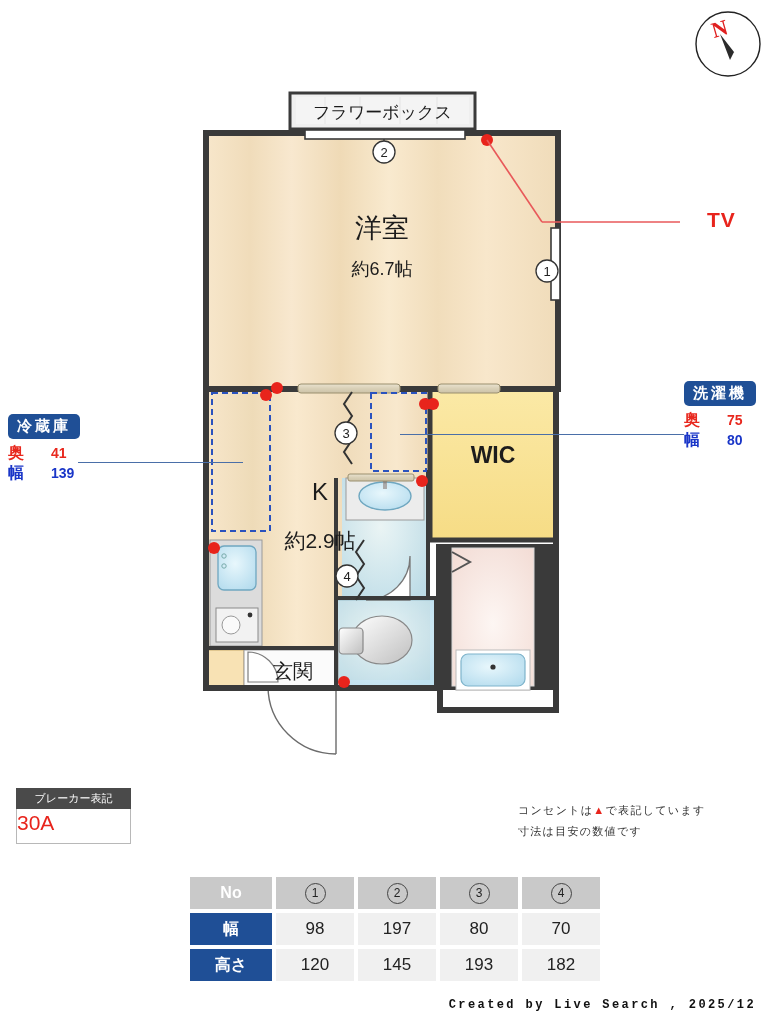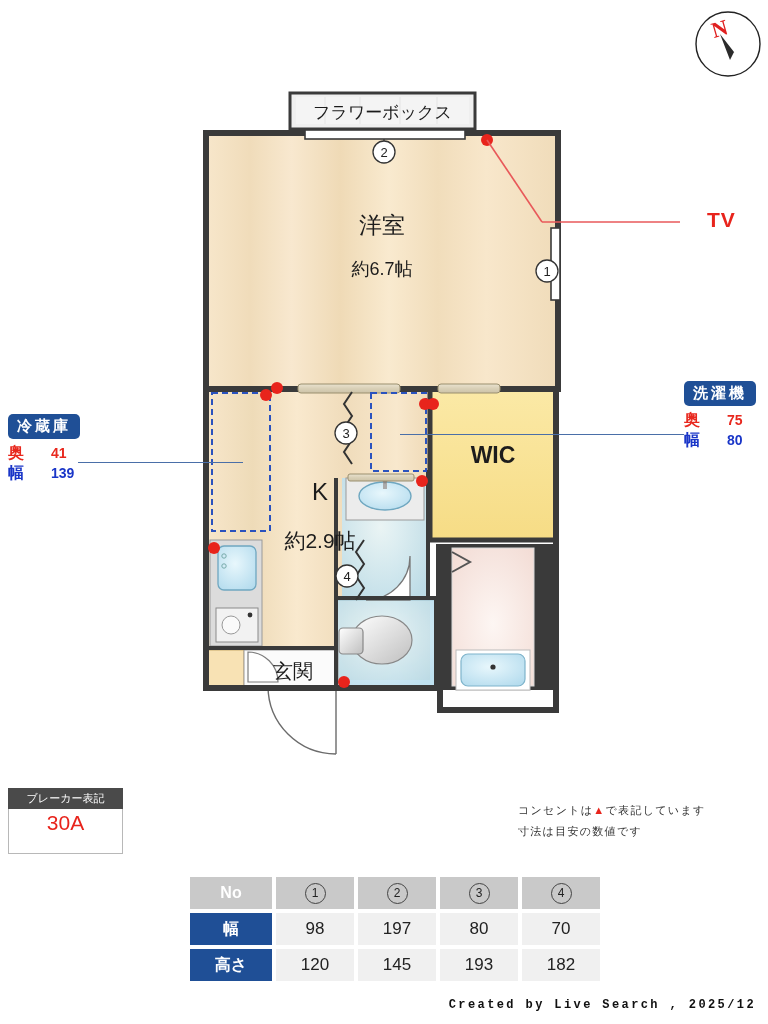--- a/index.html
+++ b/index.html
@@ -33,28 +33,28 @@
   .width .anno-lbl, .width .anno-val { color: #1a36c8; }
 
   .leader { position: absolute; background: #4a6fa8; height: 1px; }
 
   .tv-label {
     position: absolute; color: #e8241c; font-size: 21px; font-weight: bold;
     letter-spacing: 1px;
   }
 
   
-  .breaker { position: absolute; left: 8px; top: 788px; width: 115px; }
+  .breaker { position: absolute; left: 16px; top: 788px; width: 115px; }
   .breaker-hd {
     background: #4a4a4a; color: #fff; font-size: 11px; text-align: center;
     padding: 3px 0; letter-spacing: 0px;
   }
   .breaker-bd {
     border: 1px solid #b8b8b8; border-top: none; background: #fff;
-    color: #e8241c; font-size: 21px; text-align: center; padding: 2px 0 18px;
+    color: #e8241c; font-size: 21px; text-align: left; padding: 2px 0 8px;
   }
 
   
   .note {
     position: absolute; left: 518px; top: 800px; width: 240px;
     font-size: 11px; color: #333; line-height: 1.95; letter-spacing: 1.3px;
   }
   .note .tri { color: #e8241c; font-size: 11px; }
 
   
@@ -267,21 +267,21 @@
       <g>
         <circle cx="347" cy="576" r="11" fill="#fff" stroke="#333" stroke-width="1.3"></circle>
         <text x="347" y="581" font-size="13" text-anchor="middle" fill="#222" font-family="Liberation Sans, sans-serif">4</text>
       </g>
     </svg>
 
     
     <div class="rtext" style="left:290px; top:101px; width:185px; font-size:17px; color:#1b1b1b;">フラワーボックス</div>
 
     
-    <div class="rtext" style="left:302px; top:210px; width:160px; font-size:23px;">洋室</div>
+    <div class="rtext" style="left:302px; top:210px; width:160px; font-size:27px;">洋室</div>
     <div class="rtext" style="left:302px; top:257px; width:160px; font-size:18px;">約6.7帖</div>
 
     <div class="rtext" style="left:280px; top:478px; width:80px; font-size:24px;">K</div>
     <div class="rtext" style="left:262px; top:527px; width:116px; font-size:21px;">約2.9帖</div>
 
     <div class="rtext" style="left:430px; top:442px; width:126px; font-size:23px; font-weight:bold;">WIC</div>
 
     <div class="rtext" style="left:254px; top:658px; width:78px; font-size:20px;">玄関</div>
   </div>
 

